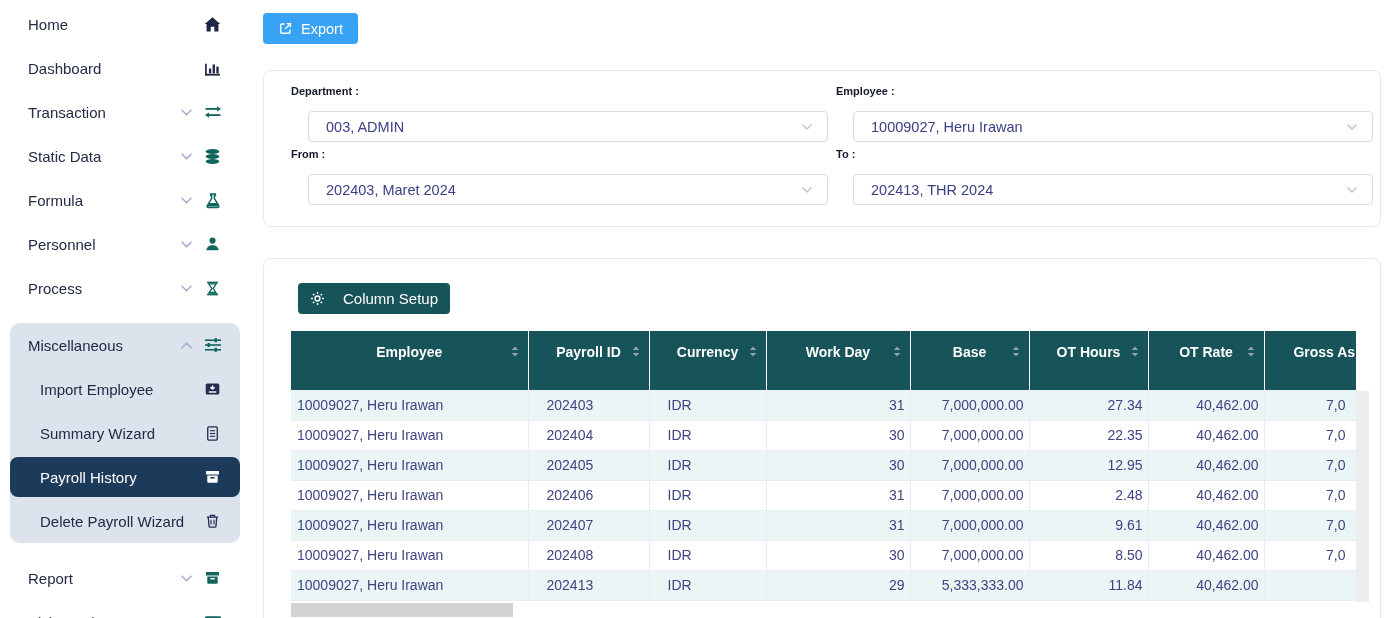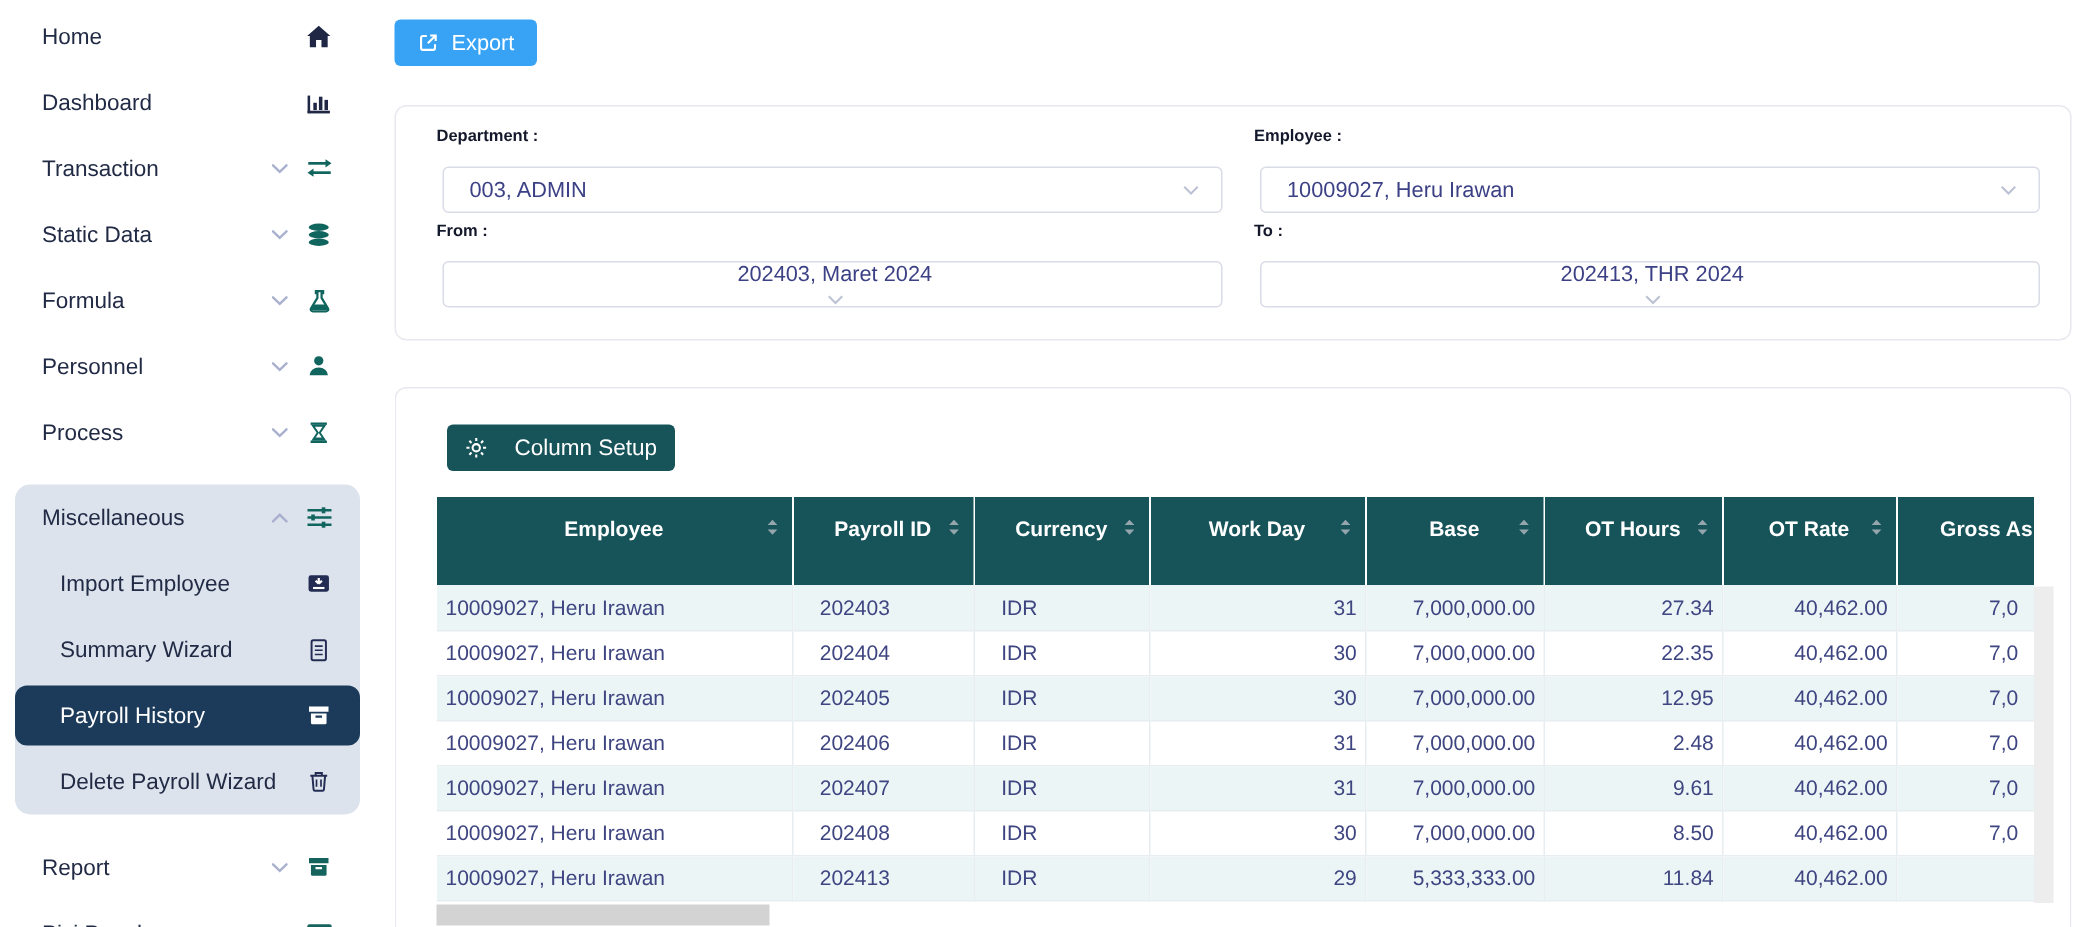--- a/index.html
+++ b/index.html
@@ -23,24 +23,24 @@
     border:none; border-radius:4px; font-size:14.5px; display:flex; align-items:center; gap:8px;
     padding:0 15px; cursor:pointer; font-family:inherit; }
 
   
   .filter-card { position:absolute; left:263px; top:70px; width:1118px; height:157px; background:#fff;
     border:1px solid #e8e8ef; border-radius:8px; }
   .fcol { position:absolute; top:0; width:520px; height:157px; }
   .fcol.left { left:27px; } .fcol.right { left:572px; }
   .flabel { position:absolute; left:0; font-weight:bold; font-size:11px; color:#14182b; white-space:nowrap; }
   .flabel.r1 { top:14px; } .flabel.r2 { top:77px; }
-  .fselect { position:absolute; left:4px; width:520px; height:31px; border:1px solid #d9dce6; border-radius:4px;
+  .fselect { position:absolute; left:17px; width:520px; height:31px; border:1px solid #d9dce6; border-radius:4px;
     display:flex; align-items:center; justify-content:space-between; padding:0 14px 0 17px;
     font-size:14.5px; color:#3c4185; cursor:pointer; background:#fff; }
-  .fselect.r1 { top:40px; } .fselect.r2 { top:103px;flex-direction:column; }
+  .fselect.r1 { top:40px; } .fselect.r2 { top:103px; }
 
   
   .table-card { position:absolute; left:263px; top:258px; width:1118px; height:360px; background:#fff;
     border:1px solid #e8e8ef; border-bottom:none; border-radius:8px 8px 0 0; }
   .colsetup-btn { position:absolute; left:34px; top:24px; height:31px; background:#17545a; color:#fff;
     border:none; border-radius:4px; font-size:15px; display:flex; align-items:center; gap:18px;
     padding:0 12px; cursor:pointer; font-family:inherit; }
   .table-wrap { position:absolute; left:27px; top:72px; width:1065px; height:272px; overflow:hidden; }
   table { border-collapse:collapse; table-layout:fixed; width:1093px; }
   th { background:#17545a; height:59px; vertical-align:top; padding-top:13px; color:#fff; font-size:14px;

